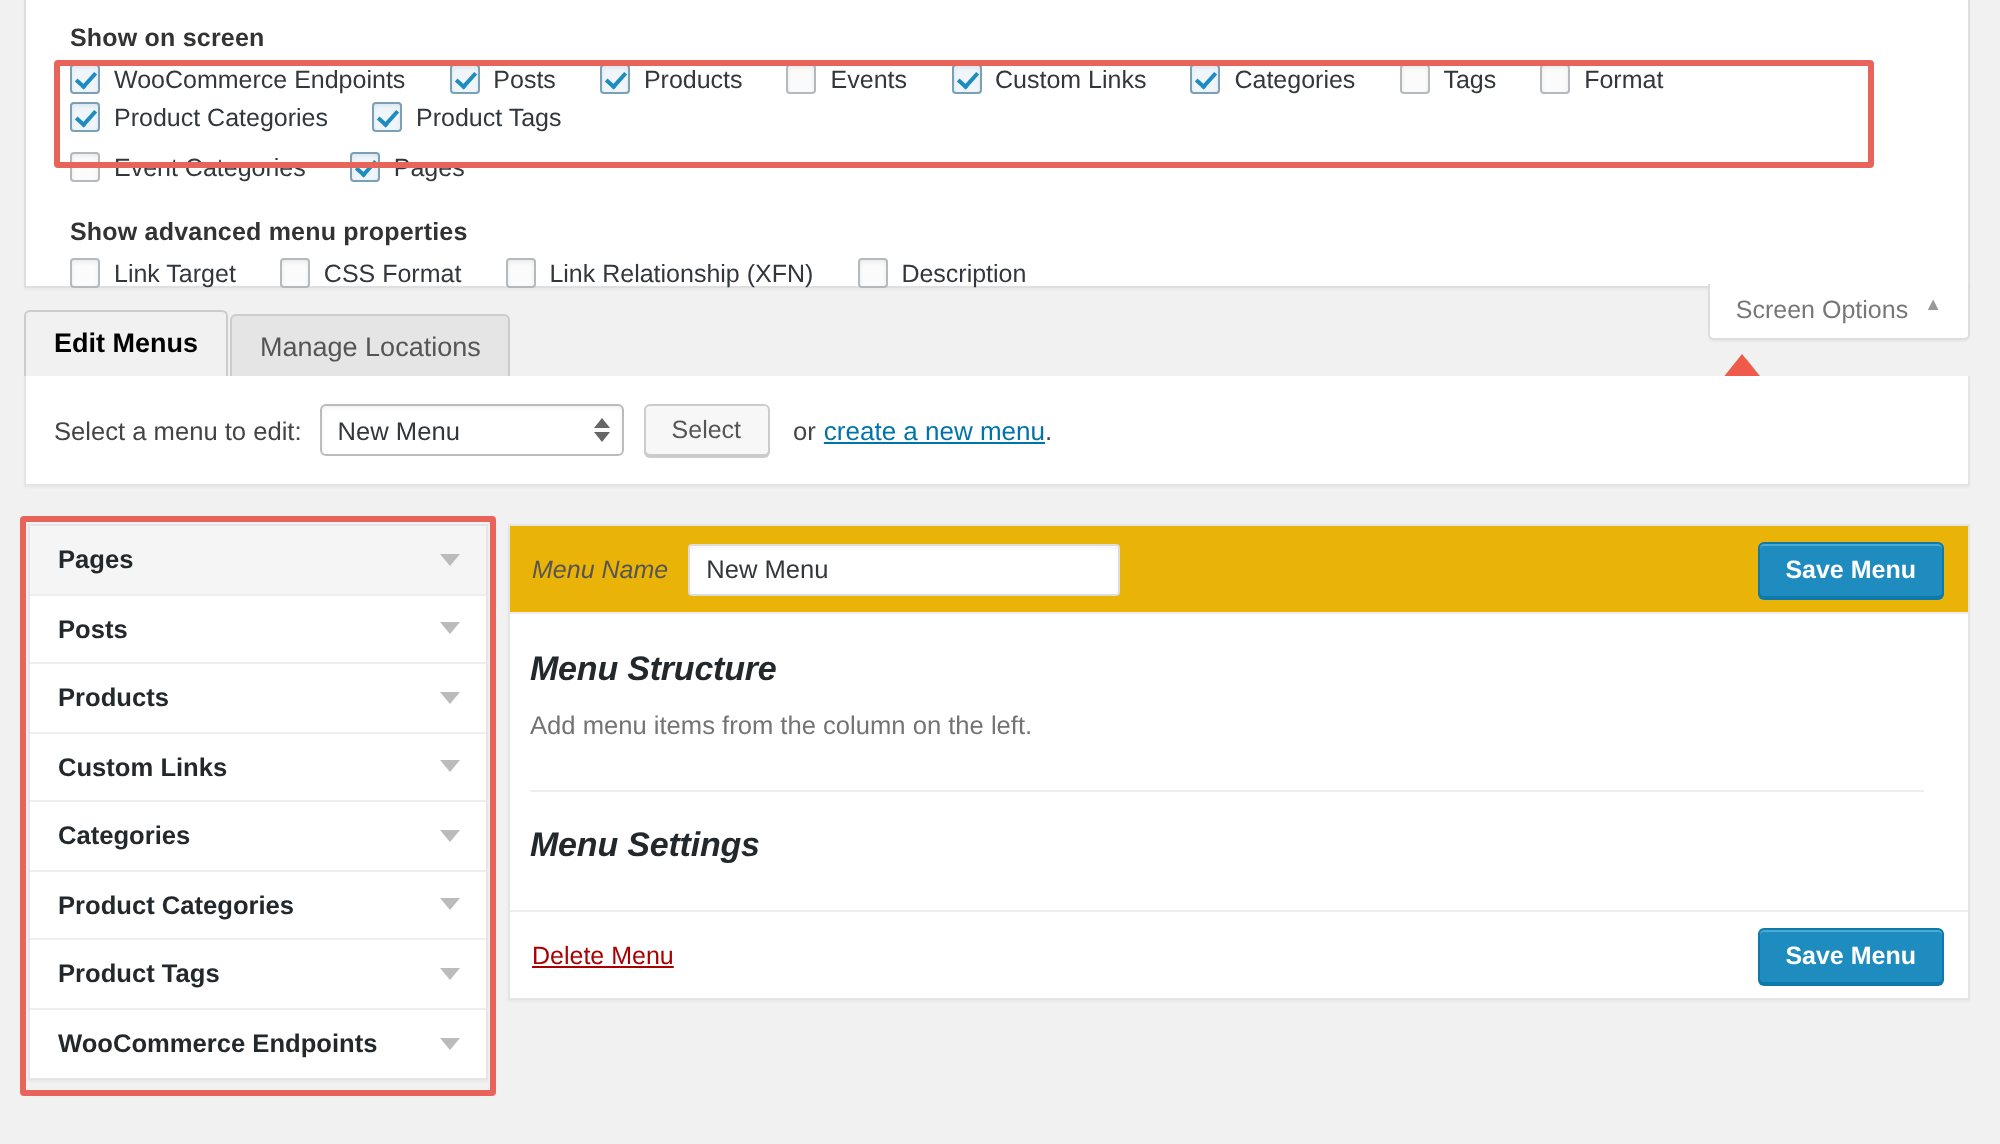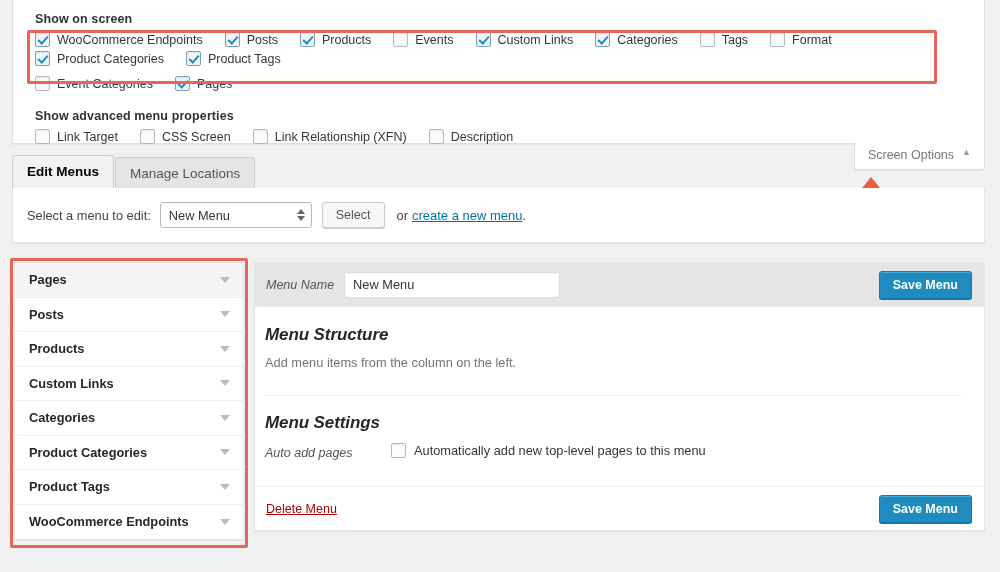--- a/index.html
+++ b/index.html
@@ -239,21 +239,21 @@
     background: #fff;
     border: 1px solid #e5e5e5;
     box-shadow: 0 1px 1px rgba(0,0,0,0.04);
   }
   .mp-header {
     height: 44px;
     display: flex;
     align-items: center;
     padding: 0 12px 0 11px;
     border-bottom: 1px solid #eee;
-    background: #e5e5e5;
+    background: #eab308;
   }
   .mp-label {
     font-style: italic;
     font-size: 12.5px;
     color: #555;
     margin-right: 10px;
   }
   .txt-input {
     width: 216px; height: 26px;
     border: 1px solid #ddd;
@@ -404,21 +404,21 @@
 
     <div class="so-section-title" style="padding-top:14px;">Show advanced menu properties</div>
 
     <div class="so-row" id="adv-row">
         <span class="cb-item">
           <span class="cbx"></span>
           <span class="cb-label">Link Target</span>
         </span>
         <span class="cb-item">
           <span class="cbx"></span>
-          <span class="cb-label">CSS Screen</span>
+          <span class="cb-label">CSS Format</span>
         </span>
         <span class="cb-item">
           <span class="cbx"></span>
           <span class="cb-label">Link Relationship (XFN)</span>
         </span>
         <span class="cb-item">
           <span class="cbx"></span>
           <span class="cb-label">Description</span>
         </span>
       </div>
@@ -507,29 +507,20 @@
     </div>
 
     <div class="mp-body">
       <h3 class="h3">Menu Structure</h3>
       <p class="desc-text">Add menu items from the column on the left.</p>
 
       <hr class="divider">
 
       <h3 class="h3">Menu Settings</h3>
 
-      <div class="settings-row">
-        <div class="settings-key">Auto add pages</div>
-        <div class="settings-val">
-          <div class="setting-cb-line">
-            <span class="cbx"></span>
-            <span class="cb-label">Automatically add new top-level pages to this menu</span>
-          </div>
-        </div>
-      </div>
 
     </div>
 
     <div class="mp-footer">
       <span class="link-delete">Delete Menu</span>
       <button class="btn-primary">Save Menu</button>
     </div>
   </div>
 
 </div>

